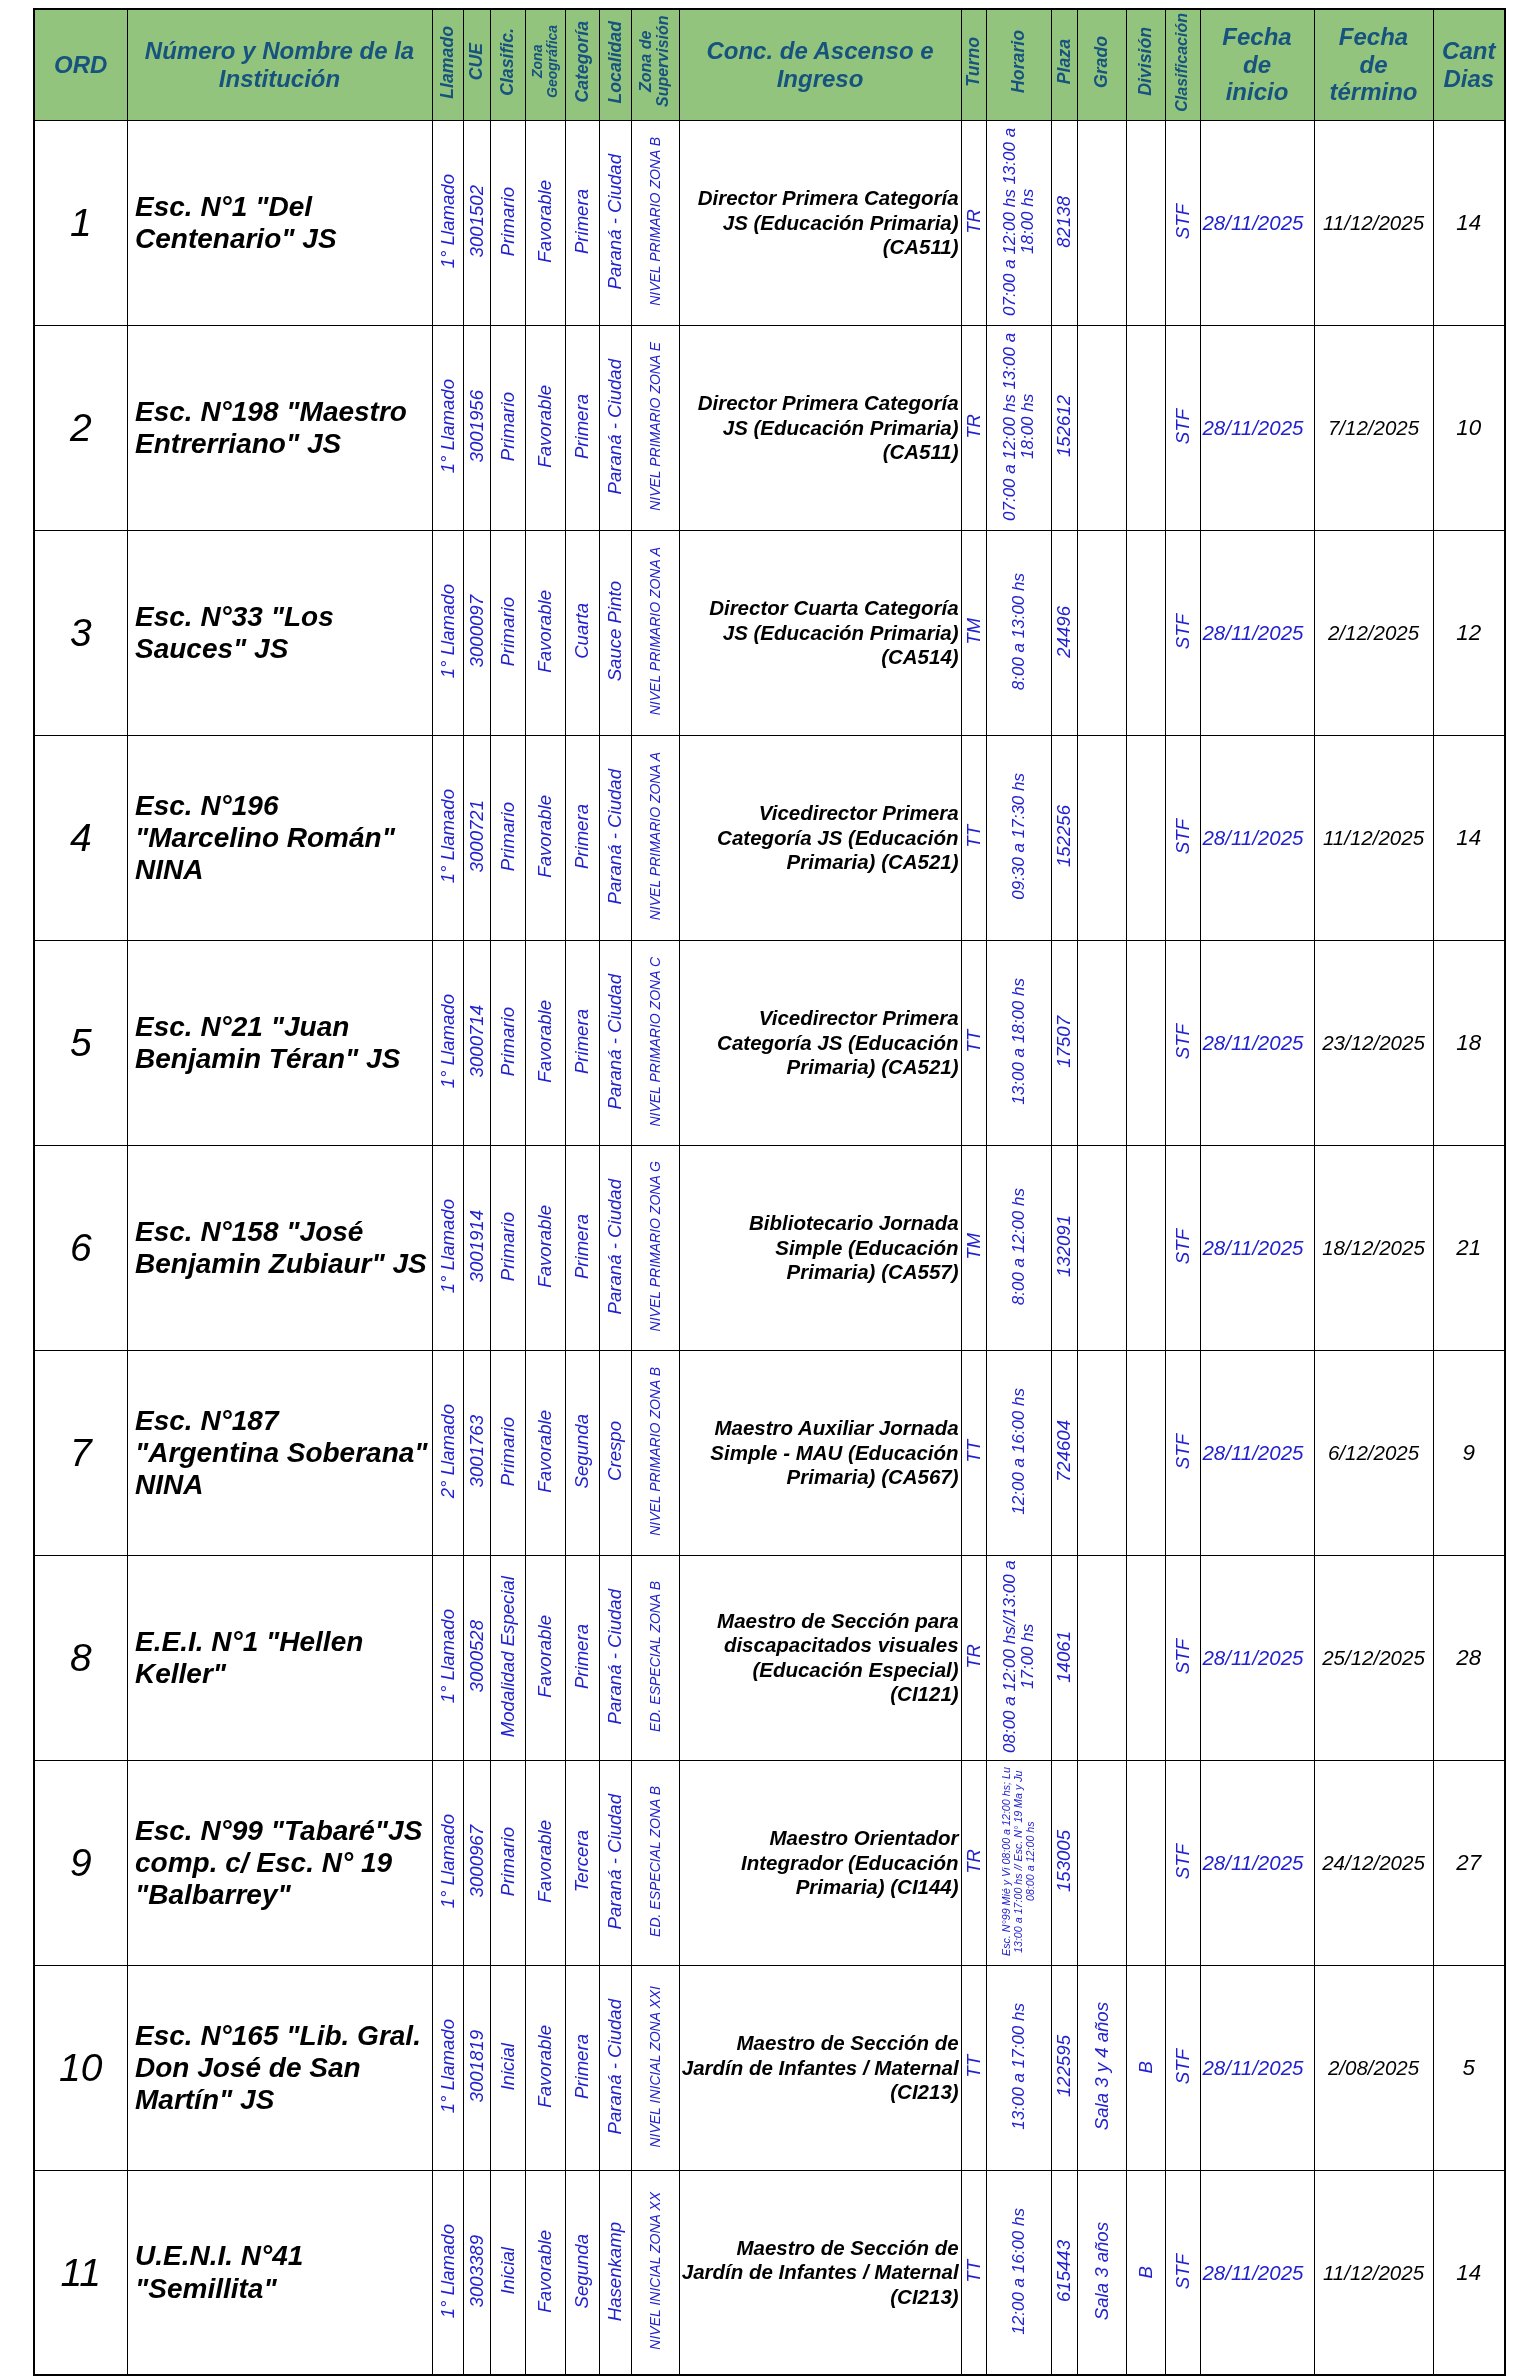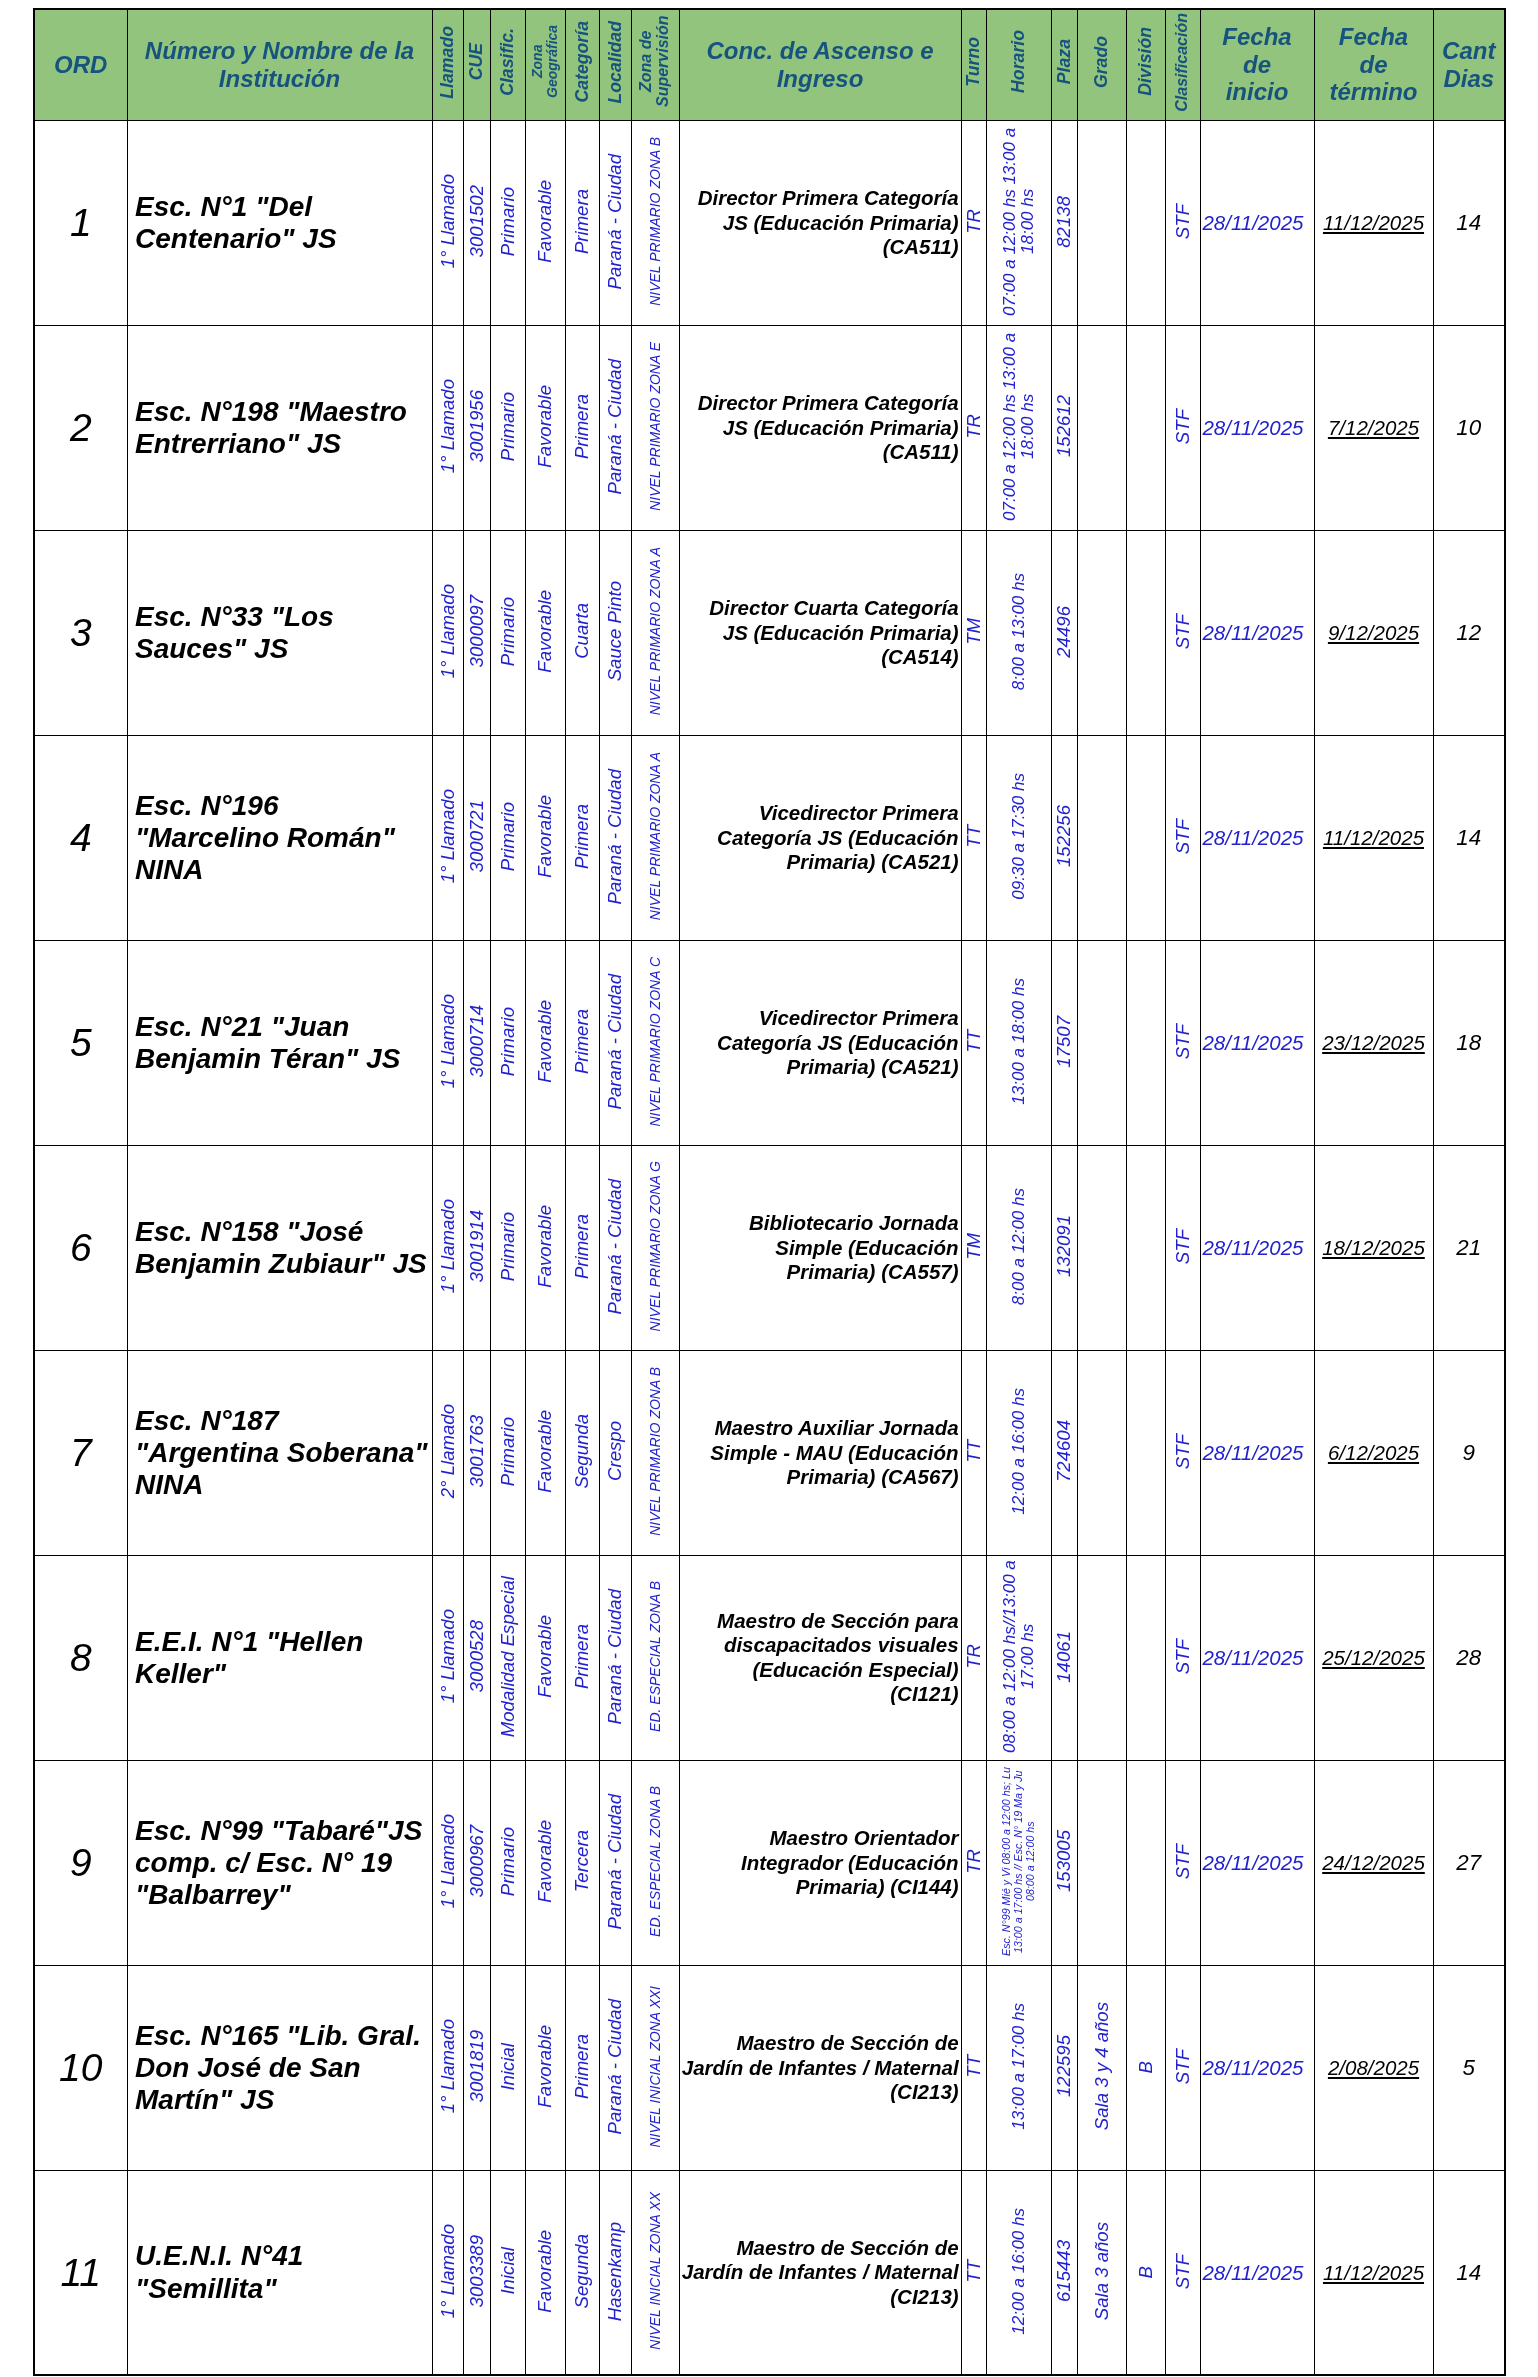--- a/index.html
+++ b/index.html
@@ -22,21 +22,21 @@
   .roth.md{font-size:16px;}
   td.c-rot{text-align:center;}
   td.c-rot .rot{max-height:199px;font-size:18.6px;color:#2121cf;}
   td.c-sup .rot{font-size:14px;}
   td.c-hor .rot{font-size:17px;}
   td.c-hor .rot.tiny{font-size:10.7px;line-height:1.1;}
   td.c-ord{text-align:center;font-size:39px;color:#000;}
   td.c-inst{font-weight:bold;font-size:28px;color:#000;padding-left:7.5px;line-height:1.15;}
   td.c-conc{font-weight:bold;font-size:20.5px;color:#000;text-align:right;line-height:1.2;}
   td.c-fini{color:#2121cf;font-size:20.5px;text-align:left;}
-  td.c-fter{color:#000;font-size:20.5px;text-align:center;text-decoration:underline;}
+  td.c-fter{color:#000;font-size:20.5px;text-align:center;}
   td.c-dias{color:#000;font-size:22.4px;text-align:center;margin-left:26px;}
 </style>
 </head>
 <body>
 
 <div class="page">
   <table class="conc">
     <colgroup>
       <col style="width:93px">
         <col style="width:305px">
@@ -140,21 +140,21 @@
     <td class="c-rot"><span class="rot">Sauce Pinto</span></td>
     <td class="c-rot c-sup"><span class="rot">NIVEL PRIMARIO ZONA A</span></td>
     <td class="c-conc">Director Cuarta Categoría JS (Educación Primaria) (CA514)</td>
     <td class="c-rot"><span class="rot">TM</span></td>
     <td class="c-rot c-hor"><span class="rot">8:00 a 13:00 hs</span></td>
     <td class="c-rot"><span class="rot">24496</span></td>
     <td class="c-rot"><span class="rot"></span></td>
     <td class="c-rot"><span class="rot"></span></td>
     <td class="c-rot"><span class="rot">STF</span></td>
     <td class="c-fini">28/11/2025</td>
-    <td class="c-fter">9/12/2025</td>
+    <td class="c-fter">2/12/2025</td>
     <td class="c-dias">12</td>
   </tr>
         <tr>
     <td class="c-ord">4</td>
     <td class="c-inst">Esc. N°196 "Marcelino Román" NINA</td>
     <td class="c-rot"><span class="rot">1° Llamado</span></td>
     <td class="c-rot"><span class="rot">3000721</span></td>
     <td class="c-rot"><span class="rot">Primario</span></td>
     <td class="c-rot"><span class="rot">Favorable</span></td>
     <td class="c-rot"><span class="rot">Primera</span></td>

